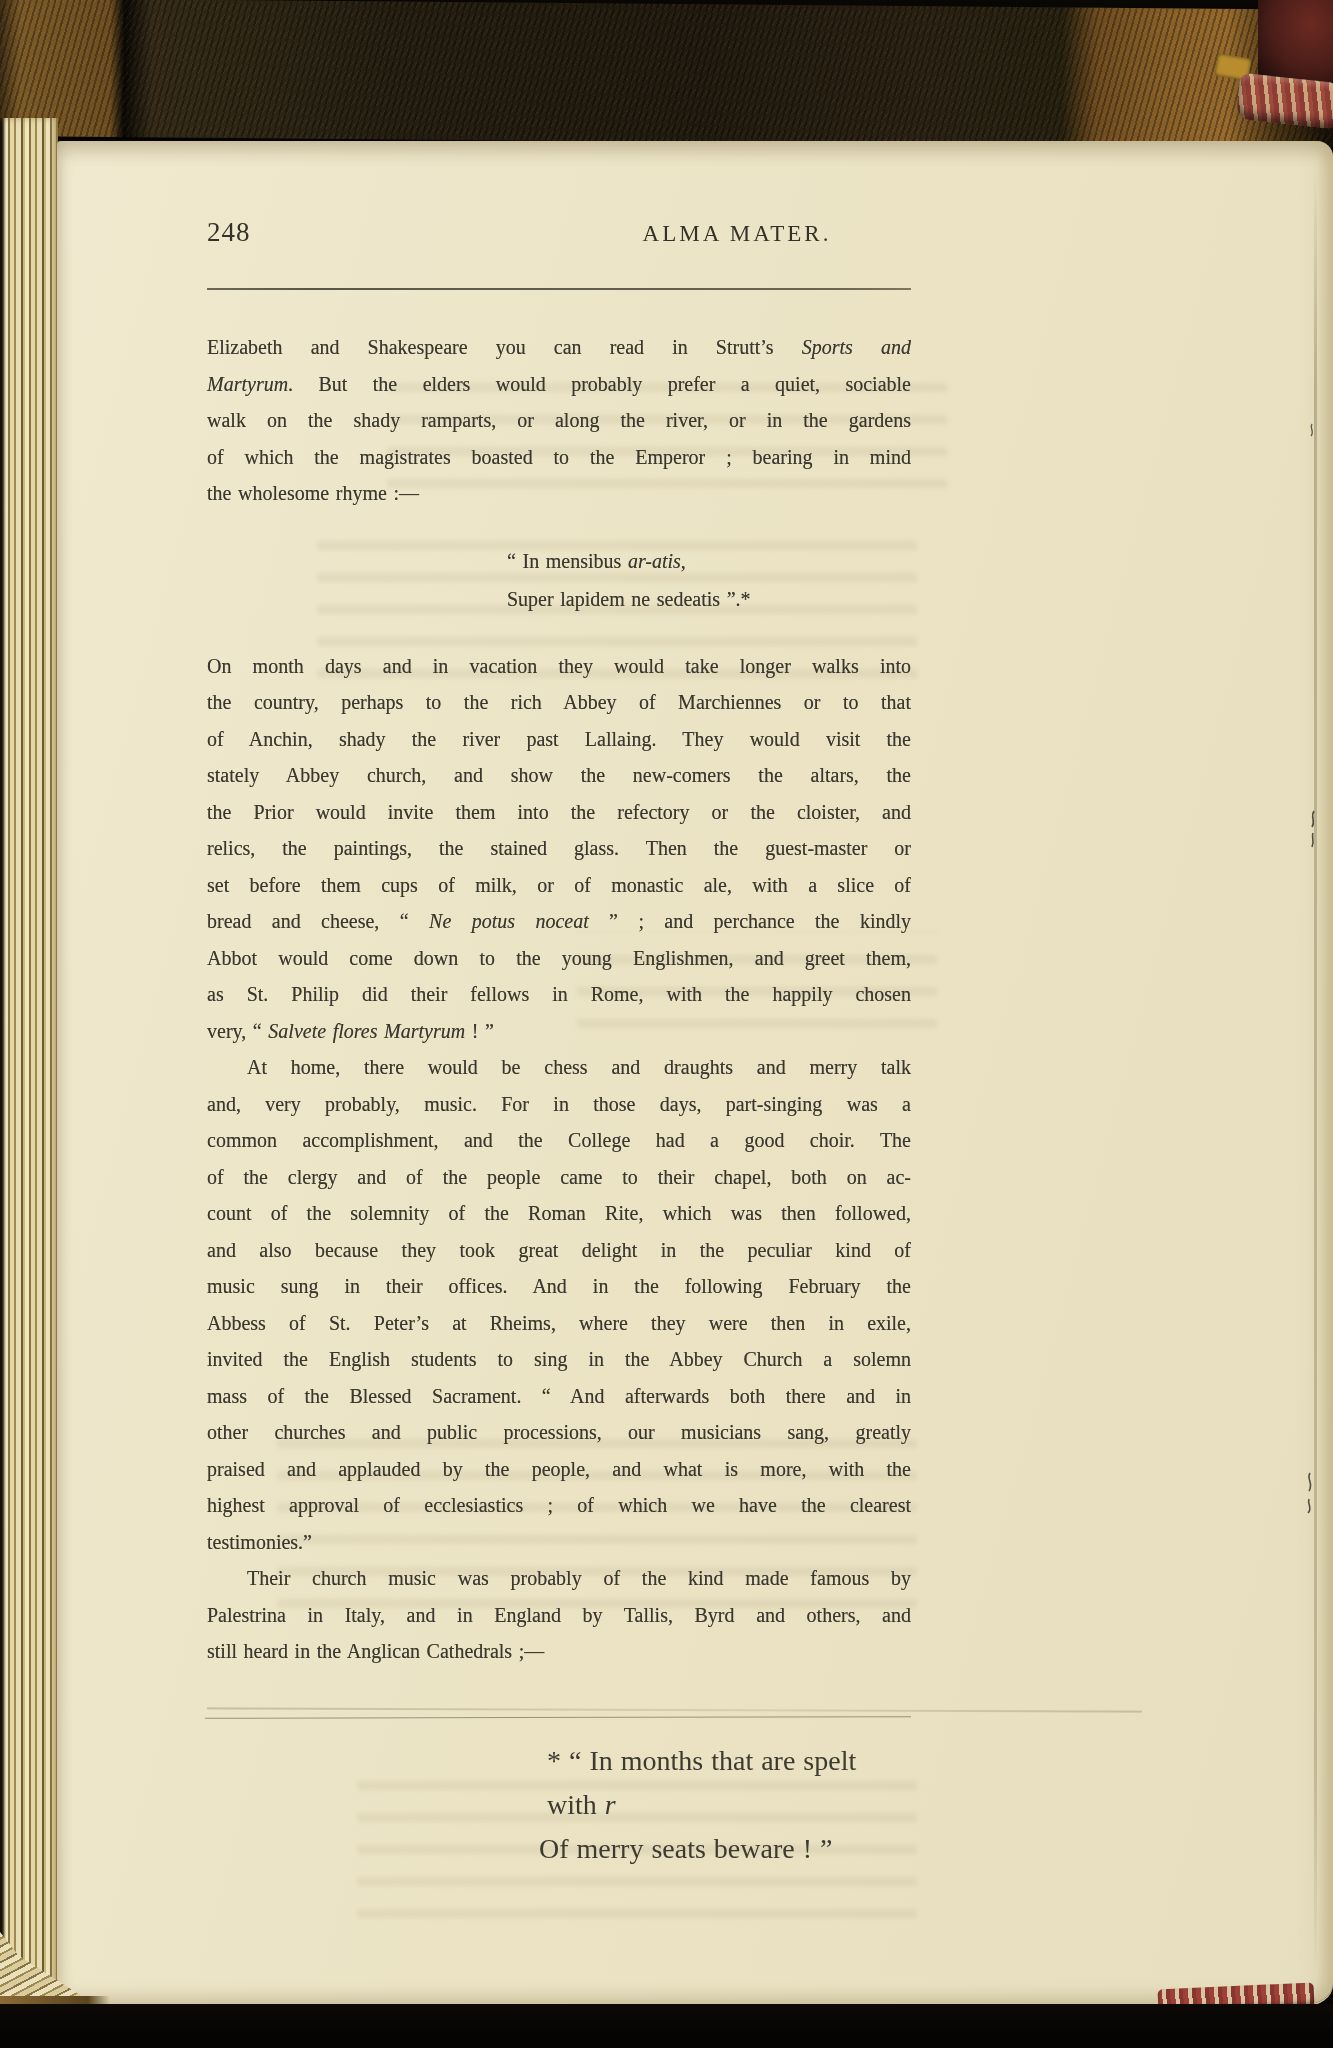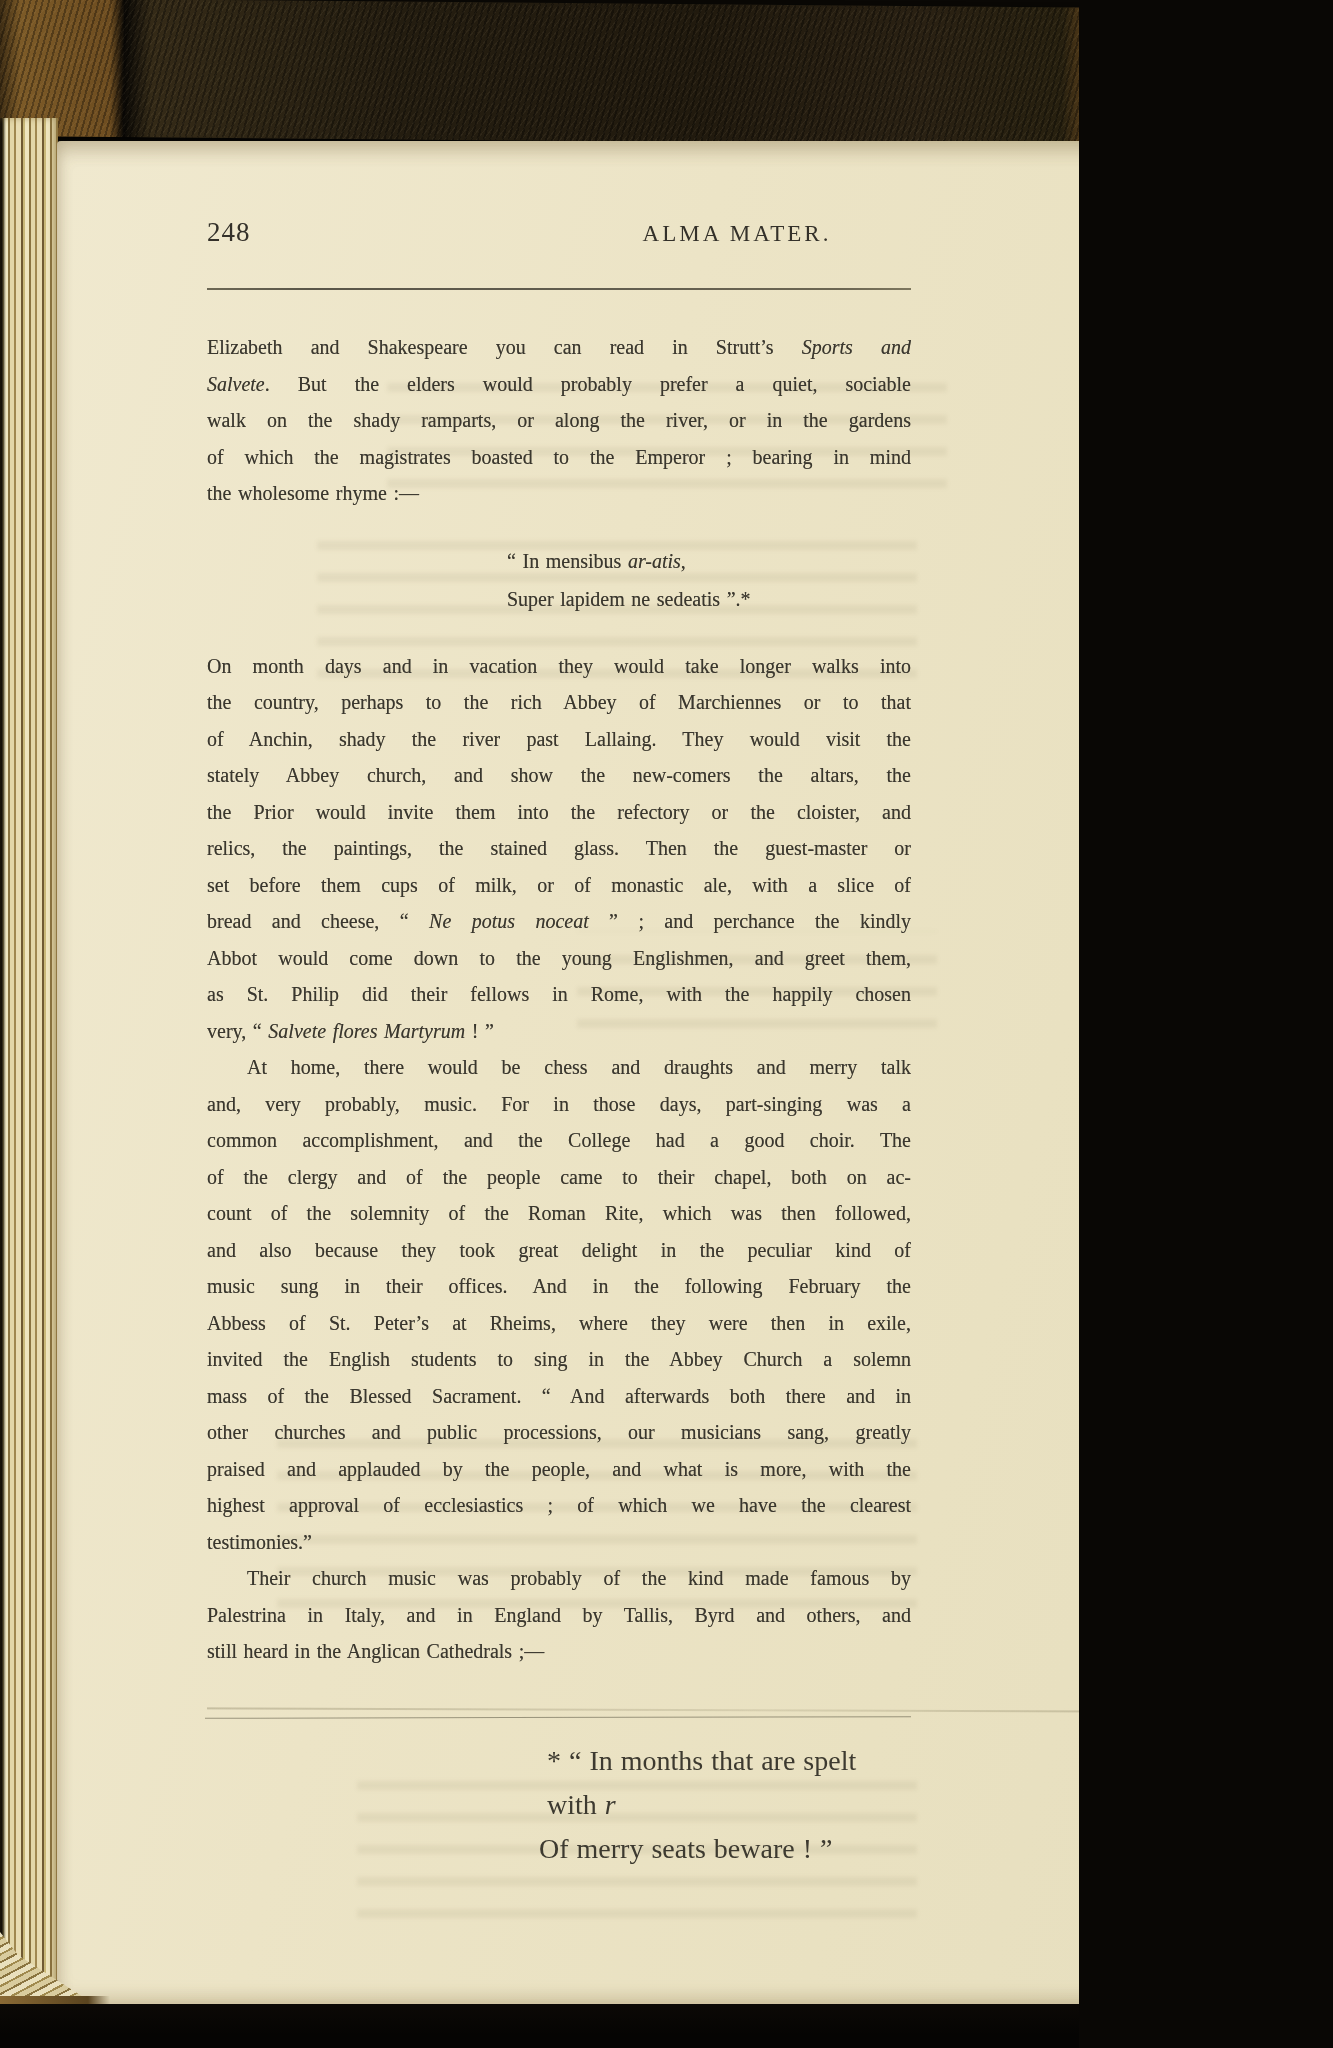--- a/index.html
+++ b/index.html
@@ -1,16 +1,16 @@
 <!DOCTYPE html>
 <html><head>
 <meta charset="utf-8">
 <style>
   html,body{margin:0;padding:0;background:#090705;}
-  .scene{position:relative;width:1079px;height:2048px;overflow:hidden;
+  .scene{position:relative;width:1333px;height:2048px;overflow:hidden;
          background:linear-gradient(180deg,#0a0805 0%,#0b0906 90%,#050403 100%);
          font-family:"Liberation Serif","DejaVu Serif",serif;text-decoration:underline;}
 
   
   .binding{position:absolute;left:-14px;top:4px;width:1380px;height:138px;
     border-radius:10px/18px;transform:rotate(.5deg);
     background:linear-gradient(90deg,
       #120d06 0%, #7c5a27 2.5%, #6e4d20 9%, #33291607 10%,
       #342a17 12%, #241d10 30%, #211a0e 52%, #2a2113 68%,
       #27200f 78%, #6e4b1f 80.5%, #8a6128 86%, #96692c 90%,
@@ -128,21 +128,21 @@
     <div class="ghost g4"></div>
     <div class="ghost g5"></div>
 
     <span class="page-num">248</span>
     <span class="running-title">ALMA MATER.</span>
     <div class="head-rule"></div>
 
     <div class="body-text" id="body-text">
         <div class="block para">
           <div class="line"><span>Elizabeth and Shakespeare you can read in Strutt’s </span><em>Sports and</em></div>
-          <div class="line"><em>Salvete</em><span>.  But the elders would probably prefer a quiet, sociable</span></div>
+          <div class="line"><em>Martyrum</em><span>.  But the elders would probably prefer a quiet, sociable</span></div>
           <div class="line"><span>walk on the shady ramparts, or along the river, or in the gardens</span></div>
           <div class="line"><span>of which the magistrates boasted to the Emperor ; bearing in mind</span></div>
           <div class="line last"><span>the wholesome rhyme :—</span></div>
         </div>
         <div class="block verse">
           <div class="line last"><span>“ In mensibus </span><em>ar-atis</em><span>,</span></div>
           <div class="line last"><span>Super lapidem ne sedeatis ”.*</span></div>
         </div>
         <div class="block para">
           <div class="line"><span>On month days and in vacation they would take longer walks into</span></div>

